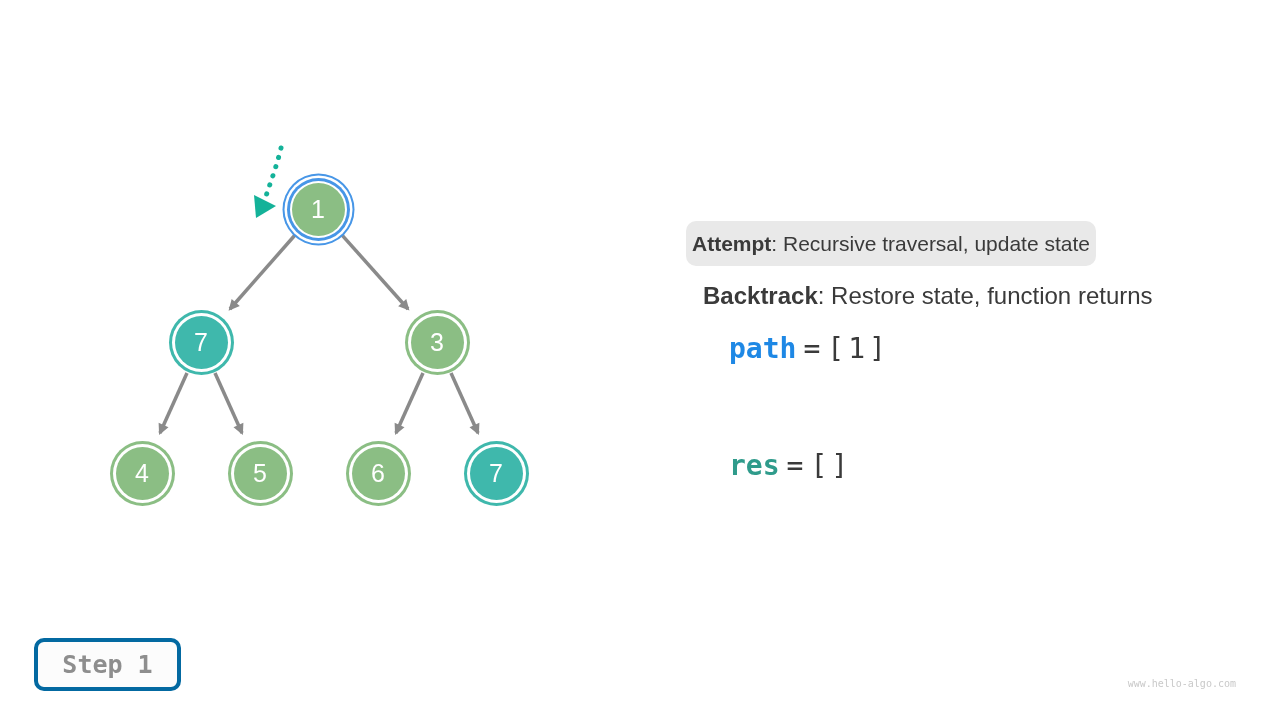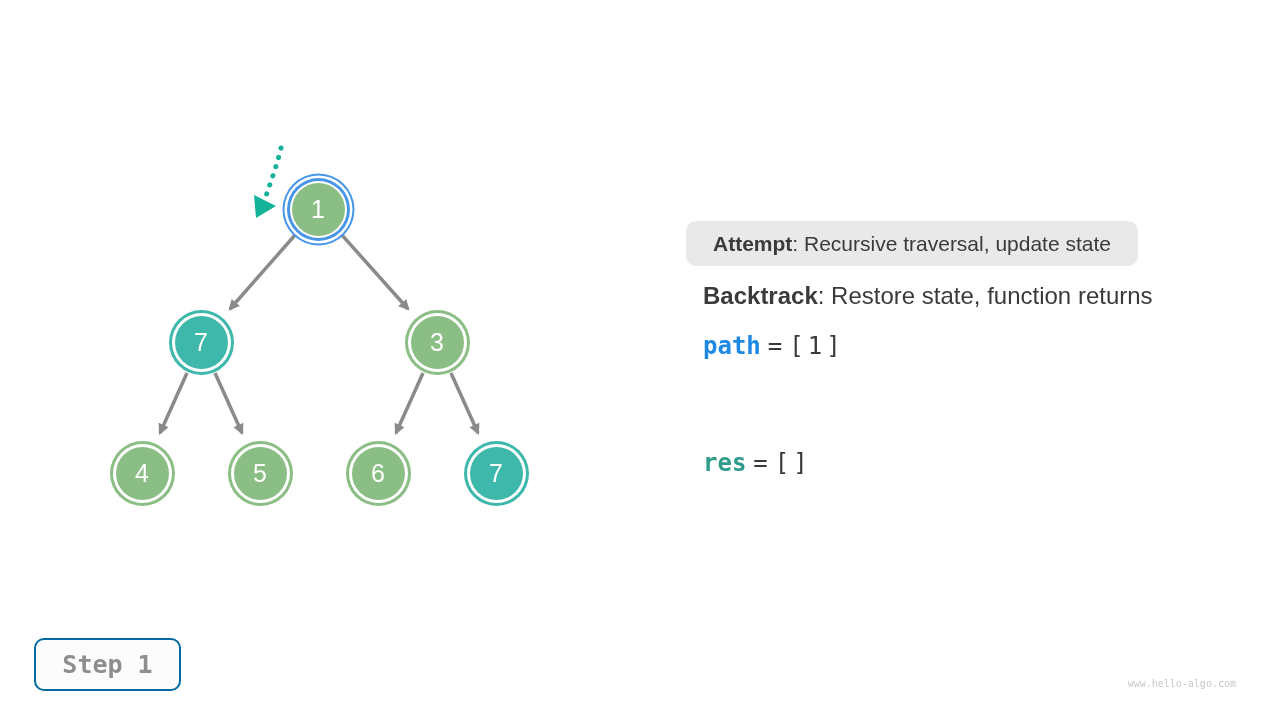--- a/index.html
+++ b/index.html
@@ -38,54 +38,54 @@
     box-shadow: 0 0 0 2px #fff, 0 0 0 5px #4796E7, 0 0 0 7.5px #fff, 0 0 0 9.5px #4796E7;
   }
 
   
   .attempt-box {
     position: absolute; left: 686px; top: 221px;
     height: 45px;
     background: #E9E9E9;
     border-radius: 10px;
     display: flex; align-items: center;
-    padding: 0 27px;
+    padding: 0 6px;
     font-size: 21px;
     color: #3A3A3A;
     white-space: nowrap;
   }
   .backtrack-line {
     position: absolute; left: 703px; top: 282px;
     font-size: 24px;
     color: #3A3A3A;
     white-space: nowrap;
   }
   .bold-label { font-weight: bold; }
 
   .code-line {
-    position: absolute; left: 703px;
+    position: absolute; left: 729px;
     font-family: "DejaVu Sans Mono", monospace;
-    font-size: 24px;
+    font-size: 28px;
     color: #3A3A3A;
     white-space: nowrap;
   }
   .code-line .var { font-weight: bold; }
   .path-line { top: 332px; }
   .path-line .var { color: #1E88E5; }
   .res-line { top: 449px; }
   .res-line .var { color: #2F9B8B; }
   .eq { margin: 0 7px; }
   .val { letter-spacing: 4px; }
 
   
   .step-badge {
     position: absolute; left: 34px; top: 638px;
     width: 147px; height: 53px;
     box-sizing: border-box;
-    border: 2px solid #0369a1;
+    border: 4px solid #0369a1;
     border-radius: 10px;
     background: #FCFCFC;
     display: flex; align-items: center; justify-content: center;
     font-family: "DejaVu Sans Mono", monospace;
     font-weight: bold;
     font-size: 25px;
     color: #8E8E8E;
   }
 
   

